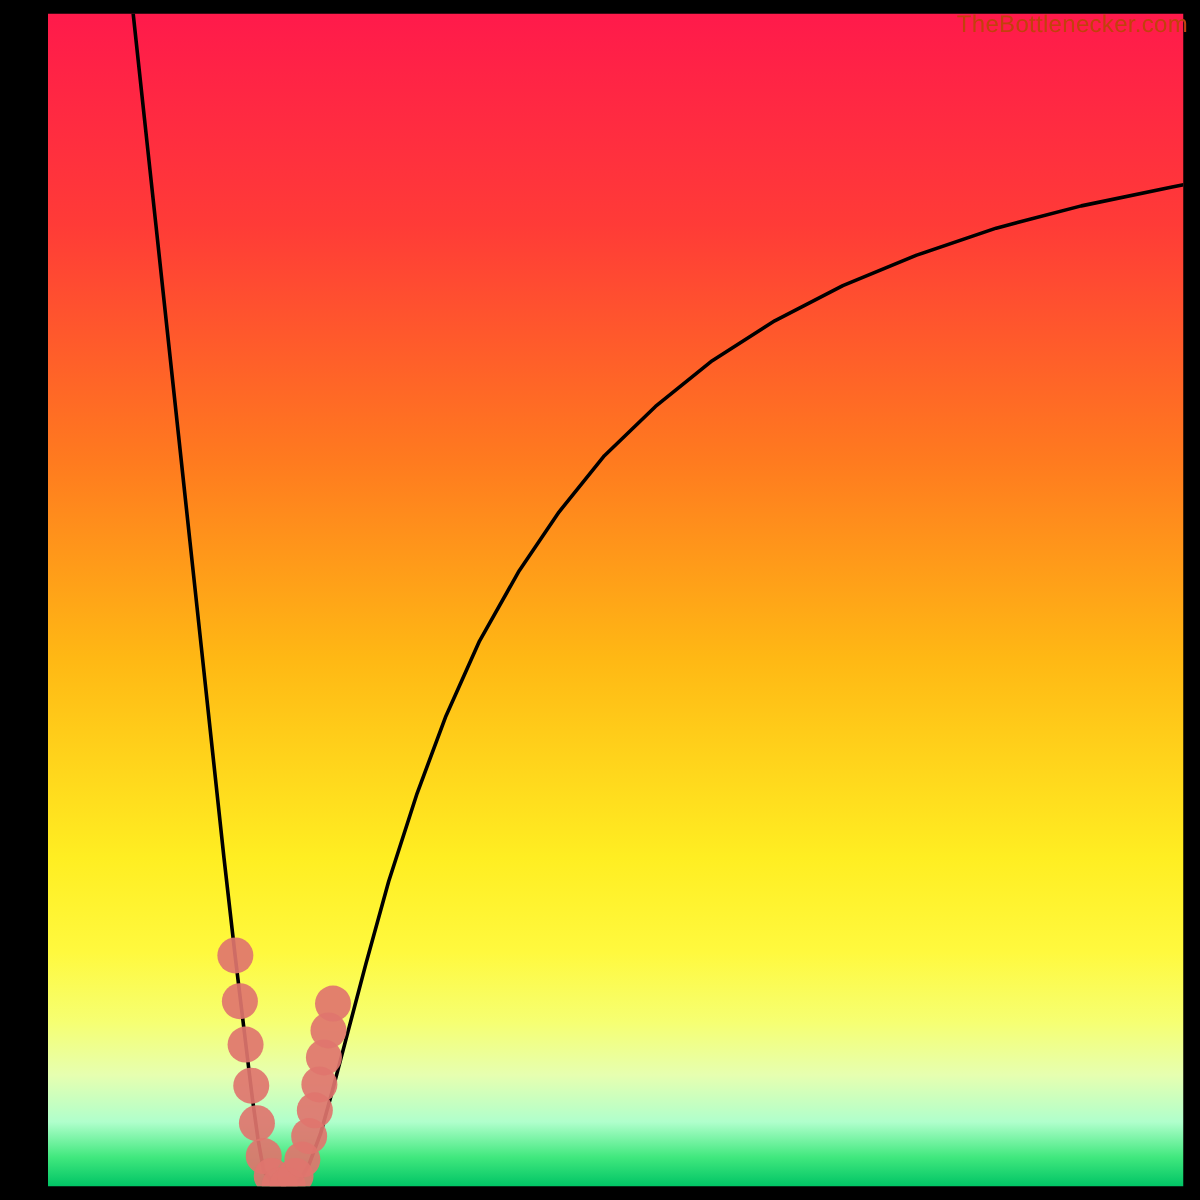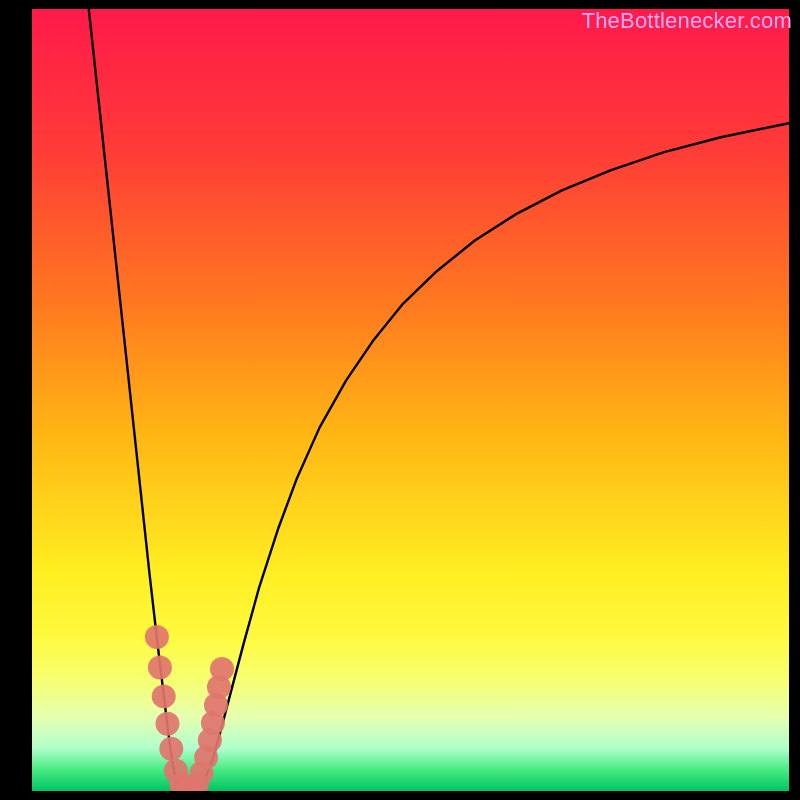--- a/index.html
+++ b/index.html
@@ -22,22 +22,22 @@
   .plot {
     position: absolute;
     overflow: hidden;
   }
   .gradient {
     position: absolute;
     left: 0; top: 0; right: 0; bottom: 0;
   }
   .watermark {
     position: absolute;
-    color: #f0abfc;
-    font-size: 22px;
+    color: #c2410c;
+    font-size: 16px;
     letter-spacing: 0.2px;
     user-select: none;
     white-space: nowrap;
   }
   svg.curves {
     position: absolute;
     left: 0; top: 0;
   }
 </style>
 </head>

